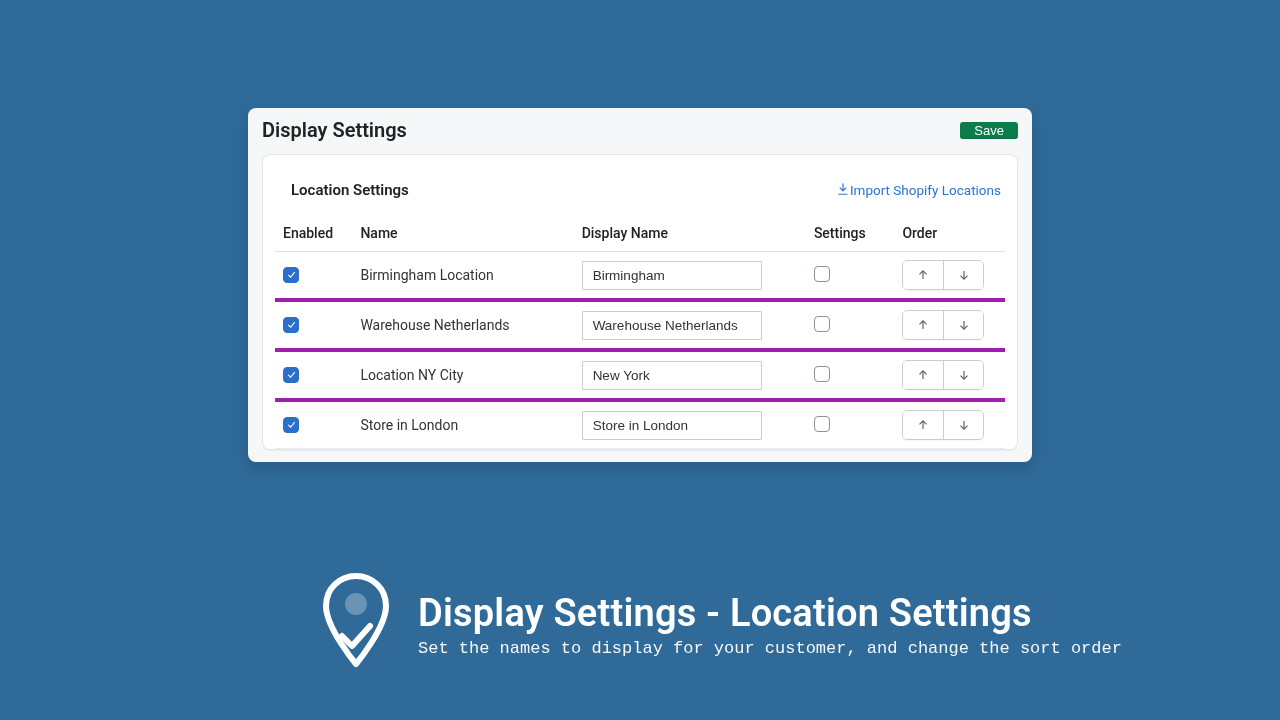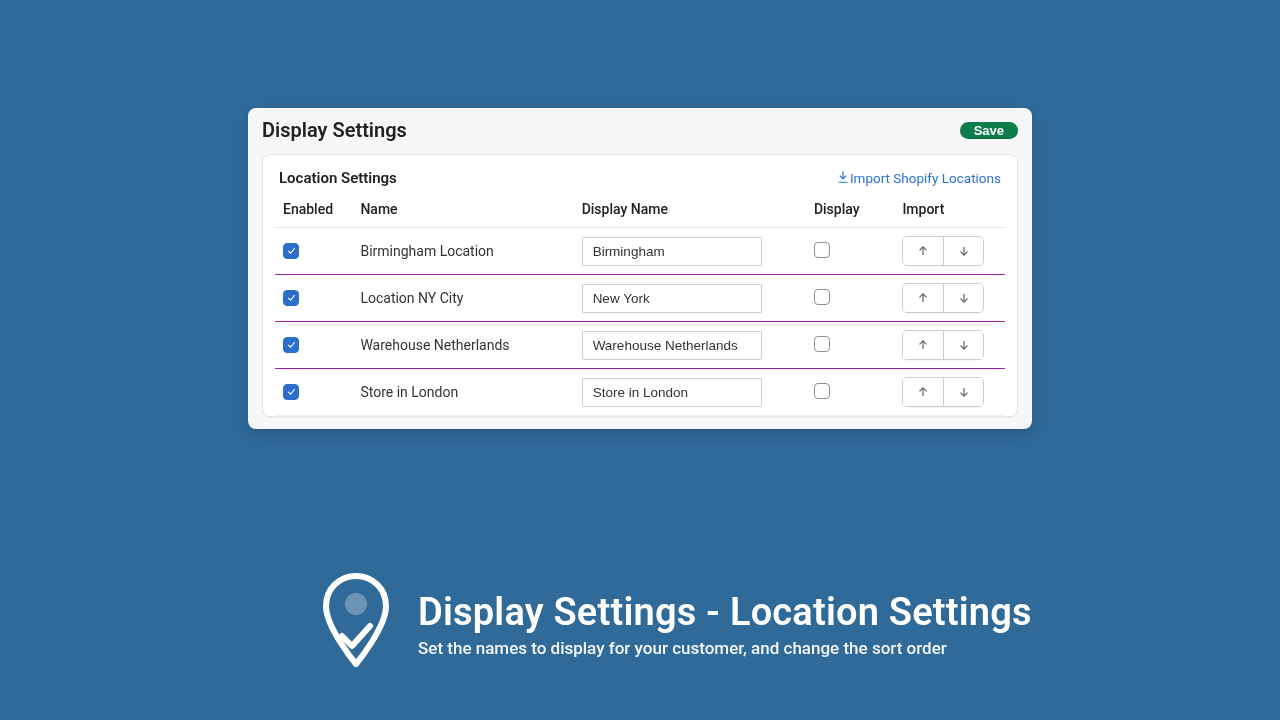--- a/index.html
+++ b/index.html
@@ -42,42 +42,42 @@
   .hdr h1{
     margin:0;
     font-size:20px;
     font-weight:600;
     color:var(--text);
   }
   .save-btn{
     background:var(--green);
     color:#fff;
     border:none;
-    border-radius:14px;
+    border-radius:3px;
     font-size:13px;
-    font-weight:700;
+    font-weight:400;
     padding:1px 14px;
     cursor:pointer;
     box-shadow:inset 0 -1px 0 rgba(0,0,0,.15);
   }
   .card{
     background:var(--panel);
     border:1px solid #e5e7ea;
     border-radius:8px;
     margin:6px 14px 0 14px;
     box-shadow:0 1px 0 rgba(22,29,37,.05);
   }
   .card-head{
     display:flex;
     justify-content:space-between;
     align-items:center;
     padding:14px 16px 4px 16px;
   }
   .card-head h2{
-    margin:0;
+    margin:12px;
     font-size:15px;
     font-weight:600;
     color:var(--text);
   }
   .import-link{
     color:var(--link);
     font-size:13.5px;
     display:inline-flex;
     align-items:center;
     gap:0;
@@ -99,21 +99,21 @@
   thead th{
     text-align:left;
     font-size:14px;
     font-weight:500;
     color:var(--text);
     padding:10px 8px;
     border-bottom:1px solid var(--border);
   }
   tbody td{
     padding:8px 8px;
-    border-bottom:1px solid #a21caf;
+    border-bottom:4px solid #a21caf;
     font-size:14px;
     color:#333;
     vertical-align:middle;
   }
   tbody tr:last-child td{border-bottom:1px solid #eceef1;}
   .col-enabled{width:70px;}
   .col-name{width:200px;}
   .col-display{width:210px;}
   .col-primary{width:80px;}
   .col-order{width:100px;}
@@ -176,20 +176,21 @@
     margin:0 0 4px 0;
     font-size:38px;
     font-weight:600;
     letter-spacing:.2px;
   }
   .footer-text p{
     margin:0;
     font-size:17px;
     font-weight:500;
     opacity:.95;
+    font-family:Liberation Mono, monospace;
   }
 </style>
 </head>
 <body>
 
 <div class="window">
   <div class="hdr">
     <h1>Display Settings</h1>
     <button class="save-btn">Save</button>
   </div>
@@ -208,22 +209,22 @@
         <span>Import Shopify Locations</span>
       </a>
     </div>
 
     <table>
       <thead>
         <tr>
           <th class="col-enabled">Enabled</th>
           <th class="col-name">Name</th>
           <th class="col-display">Display Name</th>
-          <th class="col-primary">Display</th>
-          <th class="col-order">Import</th>
+          <th class="col-primary">Settings</th>
+          <th class="col-order">Order</th>
         </tr>
       </thead>
       <tbody id="rows-body">
           <tr>
             <td><span class="chk on">
                 <svg viewBox="0 0 24 24">
                   <polyline points="5 13 10 18 19 7"></polyline>
                 </svg>
               </span></td>
             <td>Birmingham Location</td>
@@ -243,22 +244,22 @@
                   </svg>
                 </button>
               </span></td>
           </tr>
           <tr>
             <td><span class="chk on">
                 <svg viewBox="0 0 24 24">
                   <polyline points="5 13 10 18 19 7"></polyline>
                 </svg>
               </span></td>
-            <td>Location NY City</td>
-            <td><input class="txt-in" value="New York" style=""></td>
+            <td>Warehouse Netherlands</td>
+            <td><input class="txt-in" value="Warehouse Netherlands" style=""></td>
             <td><span class="chk "></span></td>
             <td><span class="order-group">
                 <button class="order-btn">
                   <svg viewBox="0 0 24 24">
                     <path d="M12 19V5"></path>
                     <path d="M6 11l6-6 6 6"></path>
                   </svg>
                 </button>
                 <button class="order-btn">
                   <svg viewBox="0 0 24 24">
@@ -267,22 +268,22 @@
                   </svg>
                 </button>
               </span></td>
           </tr>
           <tr>
             <td><span class="chk on">
                 <svg viewBox="0 0 24 24">
                   <polyline points="5 13 10 18 19 7"></polyline>
                 </svg>
               </span></td>
-            <td>Warehouse Netherlands</td>
-            <td><input class="txt-in" value="Warehouse Netherlands" style=""></td>
+            <td>Location NY City</td>
+            <td><input class="txt-in" value="New York" style=""></td>
             <td><span class="chk "></span></td>
             <td><span class="order-group">
                 <button class="order-btn">
                   <svg viewBox="0 0 24 24">
                     <path d="M12 19V5"></path>
                     <path d="M6 11l6-6 6 6"></path>
                   </svg>
                 </button>
                 <button class="order-btn">
                   <svg viewBox="0 0 24 24">

